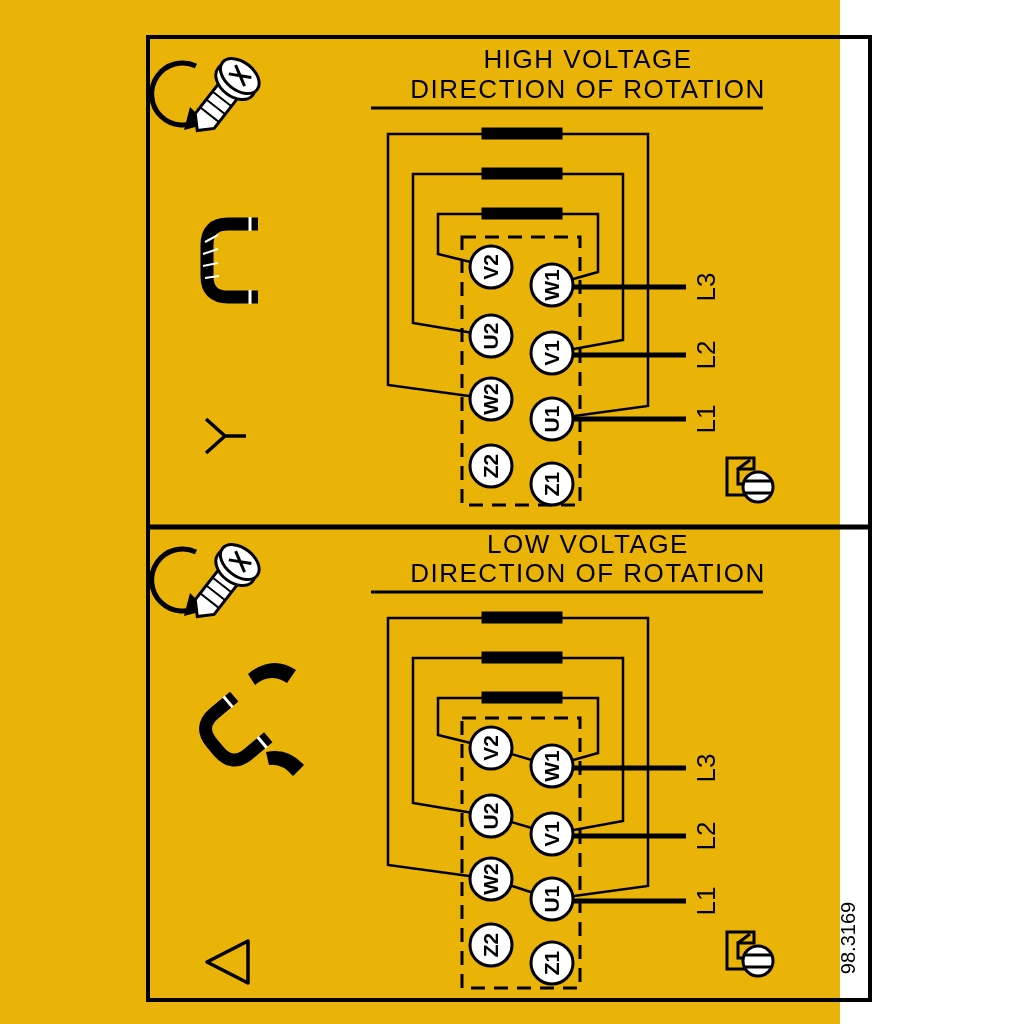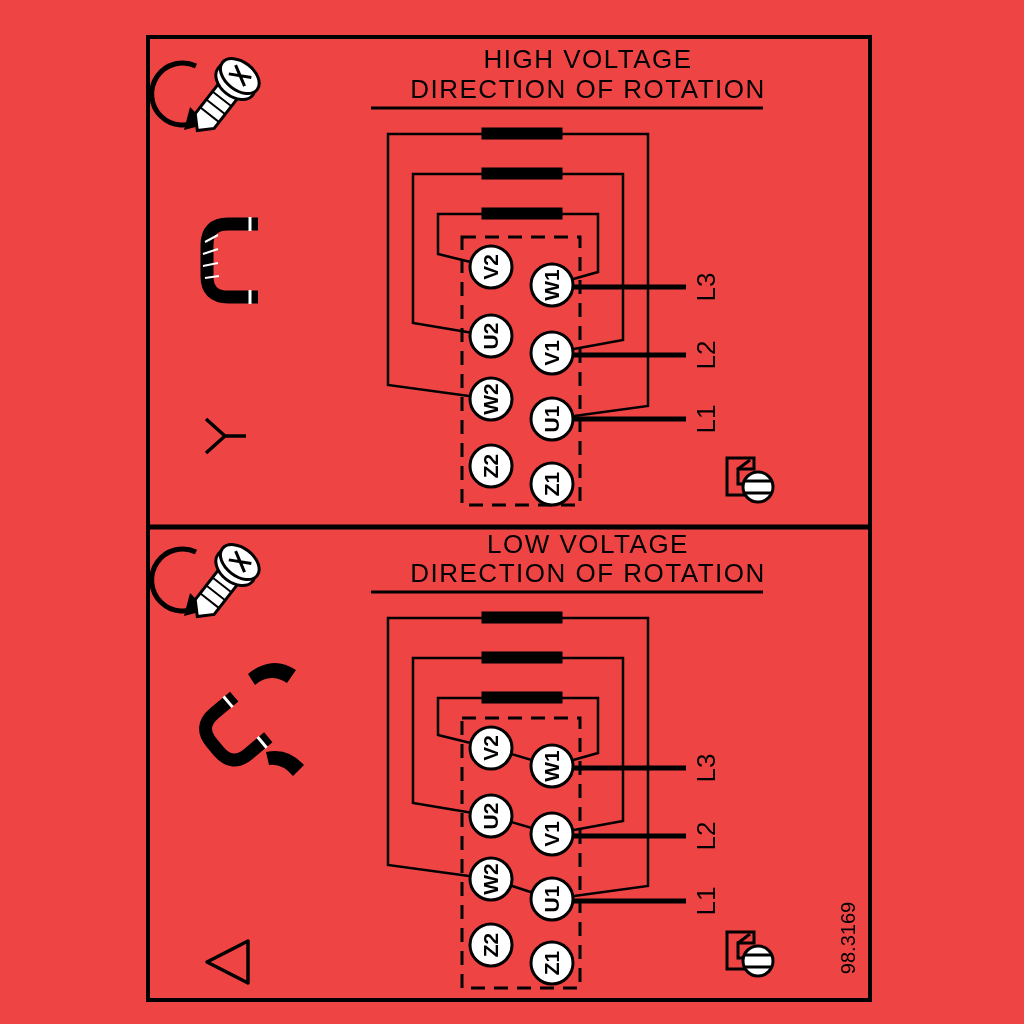--- a/index.html
+++ b/index.html
@@ -1,16 +1,16 @@
 <!DOCTYPE html>
 <html><head>
 <meta charset="utf-8">
 <style>
   html,body{margin:0;padding:0;background:#fff;}
-  .page{width:1024px;height:1024px;position:relative;background:#ef4444;}
+  .page{width:840px;height:1024px;position:relative;background:#eab308;}
   svg text{font-family:"Liberation Sans",sans-serif;fill:#000;}
   .title{font-size:26px;letter-spacing:1.5px;}
   .tlabel{font-size:21px;font-weight:bold;}
   .llabel{font-size:26px;}
   .fig{font-size:20px;}
   .wire{fill:none;stroke:#000;stroke-width:2.5;}
   .thick{fill:none;stroke:#000;stroke-width:5;}
   .dash{fill:none;stroke:#000;stroke-width:3;stroke-dasharray:14 9;}
   .bar{fill:#000;stroke:#000;}
   .term{fill:#fff;stroke:#000;stroke-width:3;}

